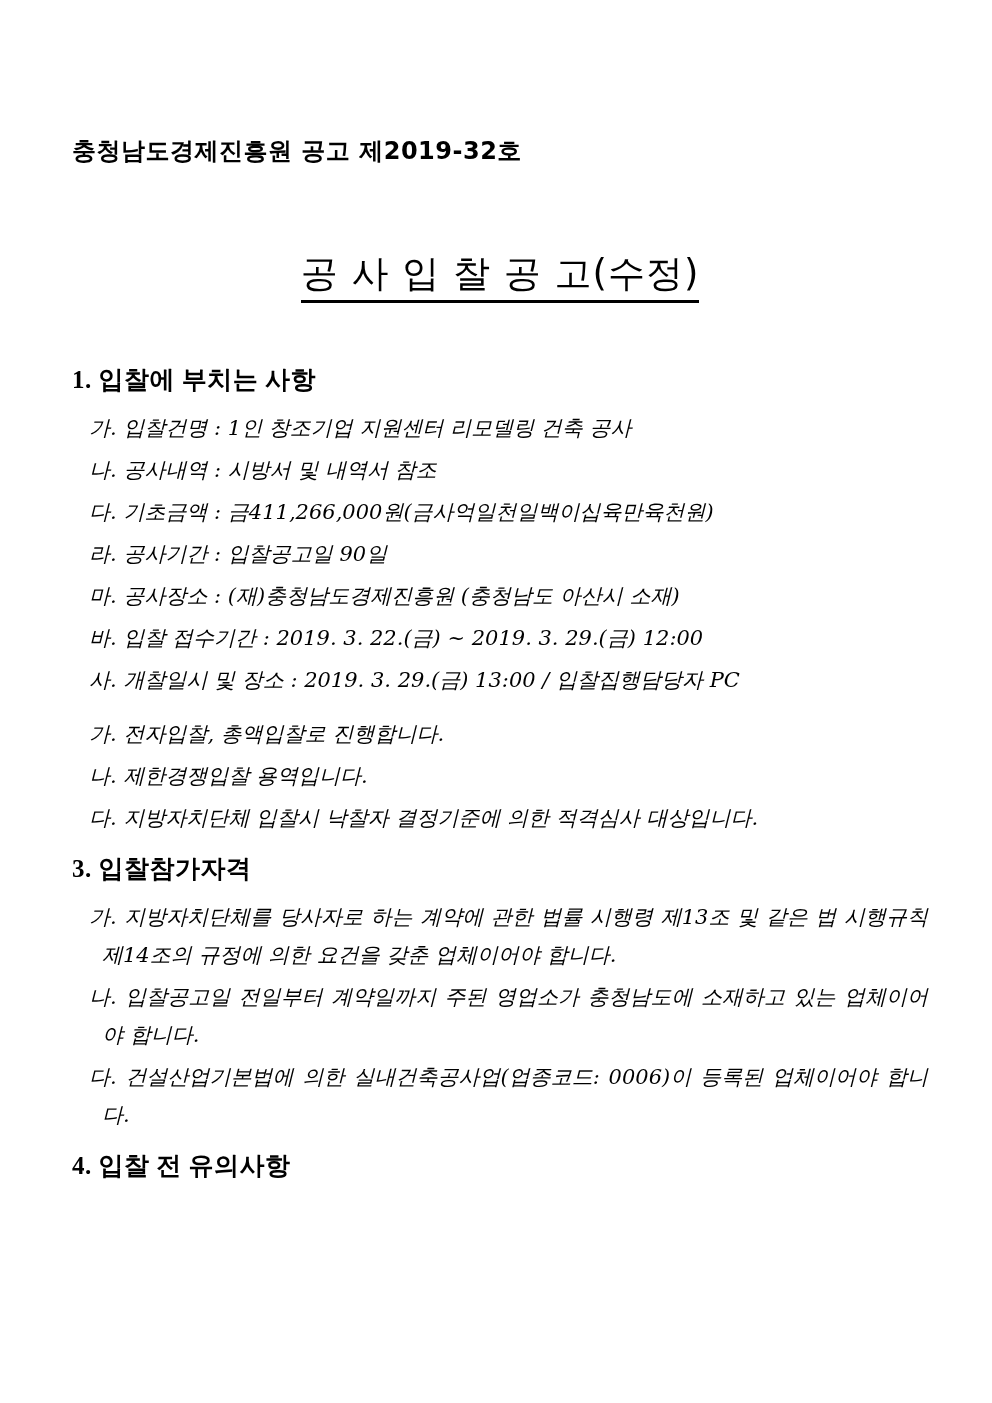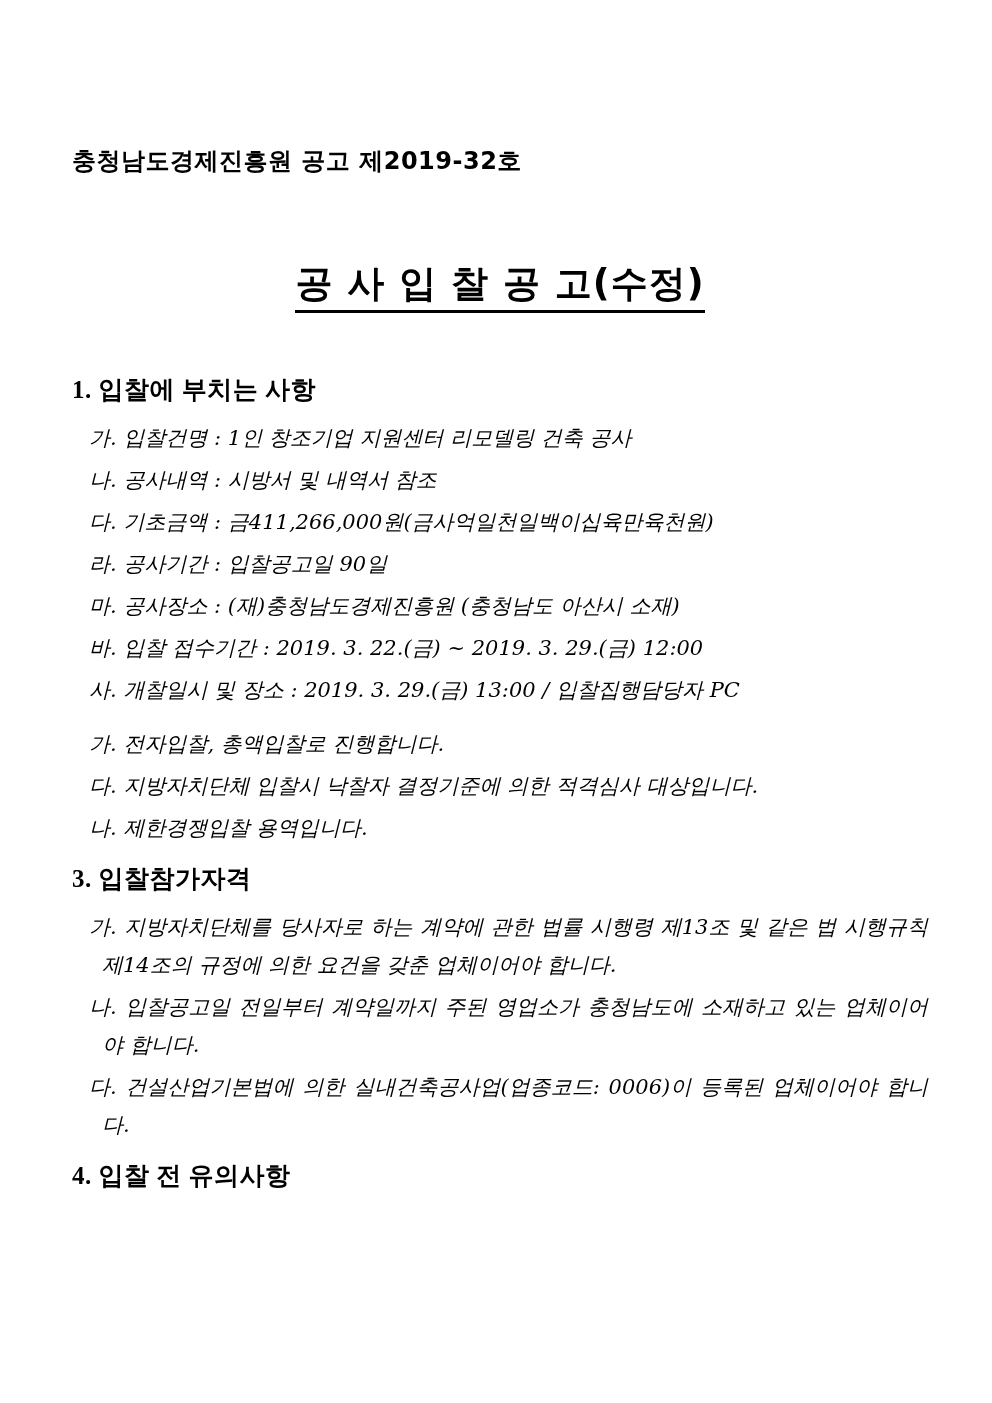--- a/index.html
+++ b/index.html
@@ -4,21 +4,21 @@
 <style>
   html, body {
     margin: 0;
     padding: 0;
     background: #ffffff;
   }
   .page {
     position: relative;
     width: 992px;
     height: 1226px;
-    margin: 10px auto;
+    margin: 0 auto;
     background: #ffffff;
     color: #000000;
     box-sizing: border-box;
     padding: 136px 64px 40px 72px;
     overflow: hidden;
     font-family: "DejaVu Serif", "Liberation Serif", serif;
   }
   .doc-number {
     font-family: "DejaVu Sans", "Liberation Sans", sans-serif;
     font-weight: 700;
@@ -28,21 +28,21 @@
     color: #000000;
   }
   .title-wrap {
     text-align: center;
     margin-top: 60px;
     margin-bottom: 0;
   }
   .title {
     display: inline-block;
     font-family: "DejaVu Sans", "Liberation Sans", sans-serif;
-    font-weight: 700;
+    font-weight: 400;
     font-size: 37px;
     line-height: 1.25;
     letter-spacing: 1px;
     border-bottom: 3px solid #000000;
     padding-bottom: 3px;
   }
   .section { margin: 0; }
   .section.first { margin-top: 36px; }
   .section.later { margin-top: 16px; }
   .sec-heading {
@@ -111,26 +111,26 @@
     </div>
   </div>
 
   <div class="section later">
     <div class="items">
       <p class="item">
         <span class="marker">가.</span>
         <span class="itext">전자입찰, 총액입찰로 진행합니다.</span>
       </p>
       <p class="item">
+        <span class="marker">나.</span>
+        <span class="itext">제한경쟁입찰 용역입니다.</span>
+      </p>
+      <p class="item">
         <span class="marker">다.</span>
         <span class="itext">지방자치단체 입찰시 낙찰자 결정기준에 의한 적격심사 대상입니다.</span>
-      </p>
-      <p class="item">
-        <span class="marker">나.</span>
-        <span class="itext">제한경쟁입찰 용역입니다.</span>
       </p>
     </div>
   </div>
 
   <div class="section later">
     <h2 class="sec-heading">3. 입찰참가자격</h2>
     <div class="items">
       <p class="item">
         <span class="marker">가.</span>
         <span class="itext">지방자치단체를 당사자로 하는 계약에 관한 법률 시행령 제13조 및 같은 법 시행규칙 제14조의 규정에 의한 요건을 갖춘 업체이어야 합니다.</span>

